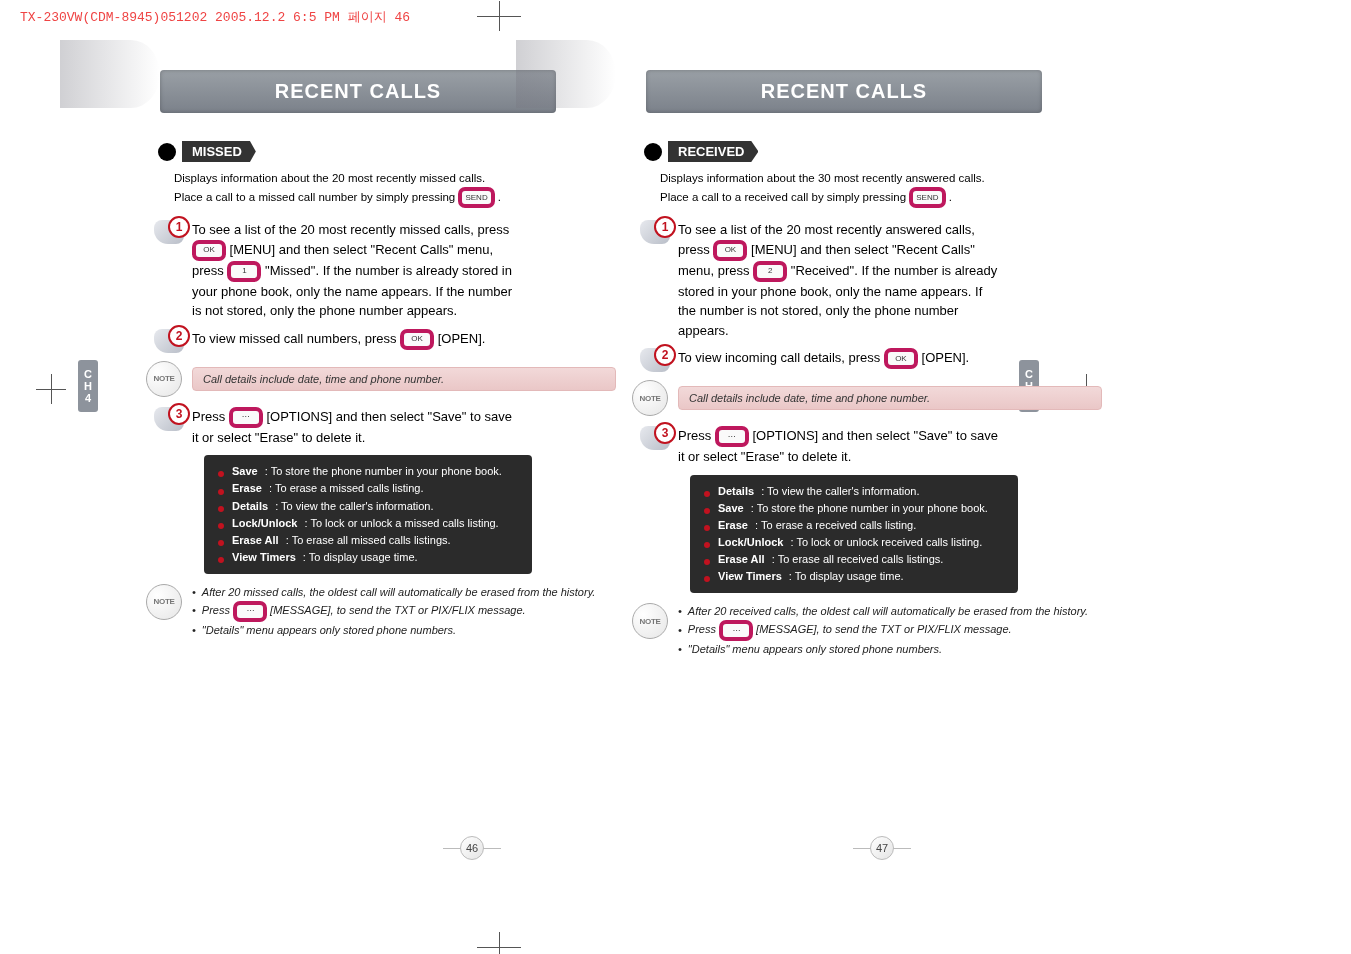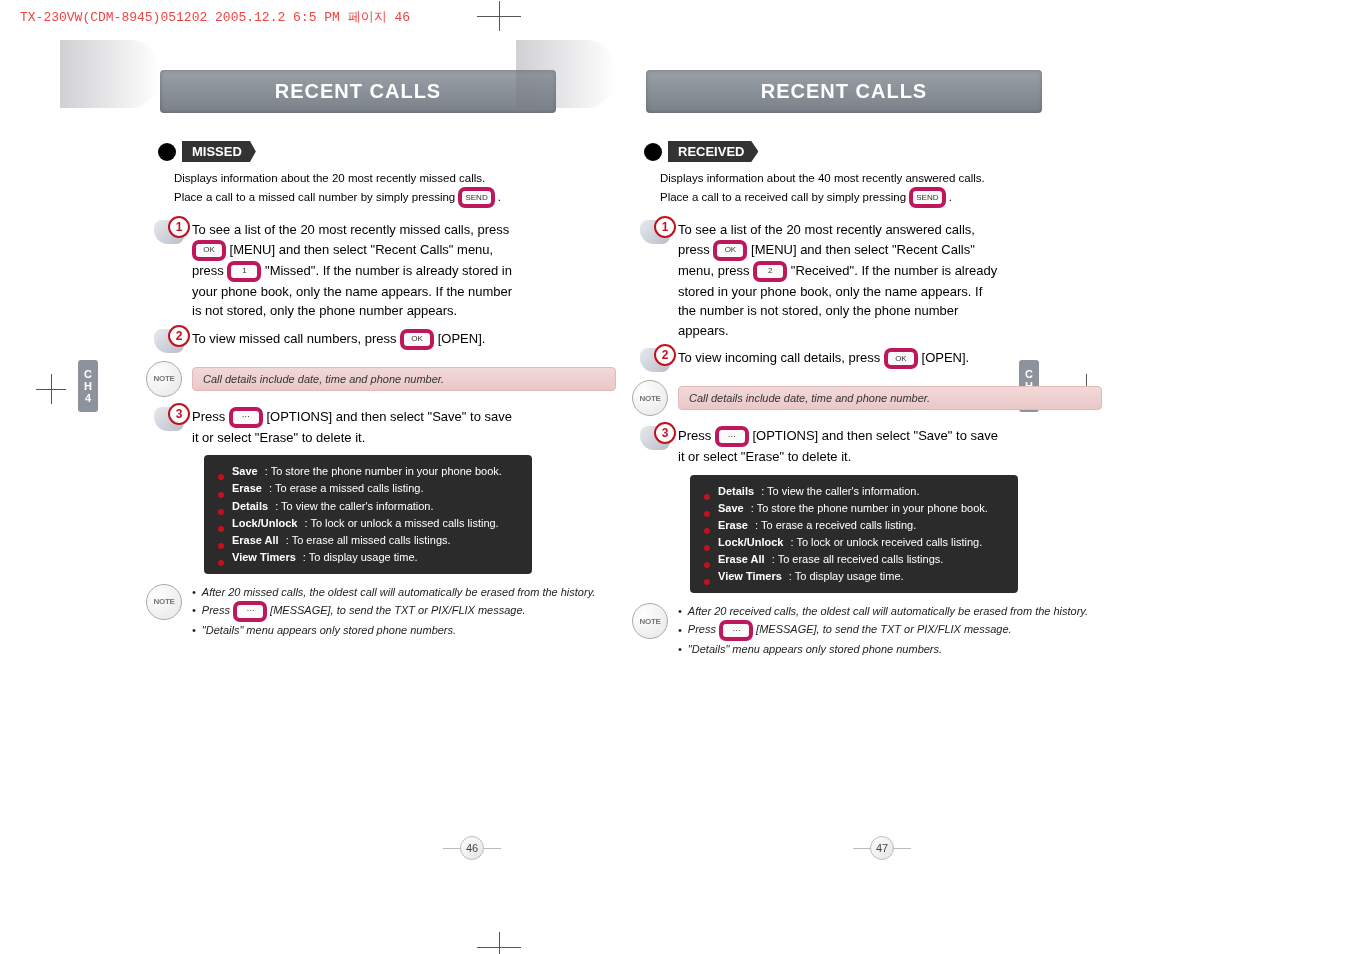--- a/index.html
+++ b/index.html
@@ -242,21 +242,21 @@
   .options-box {
     background: #2b2b2b;
     color: #fff;
     border-radius: 4px;
     padding: 8px 14px;
     font-size: 11px;
     line-height: 1.55;
     margin: 8px 0 10px 34px;
     width: 300px;
   }
-  .opt-row { display: flex; align-items: flex-end; }
+  .opt-row { display: flex; align-items: center; }
   .opt-dot {
     width: 6px;
     height: 6px;
     border-radius: 50%;
     background: #c1121f;
     margin: 5px 8px 0 0;
     flex: 0 0 6px;
   }
   .opt-row b { margin-right: 4px; }
 
@@ -415,21 +415,21 @@
   <div class="page right">
     <div class="title-stripe"></div>
     <div class="title-banner">RECENT CALLS</div>
 
     <div class="section-label">
       <span class="dot"></span>
       <span class="pill">RECEIVED</span>
     </div>
 
     <div class="intro">
-      <span>Displays information about the 40 most recently answered calls.</span><br>
+      <span>Displays information about the 30 most recently answered calls.</span><br>
       <span>Place a call to a received call by simply pressing </span><span class="key">SEND</span><span> .</span>
     </div>
 
     <div class="step">
       <div class="badge">
           <div class="num">1</div>
         </div>
       <div class="step-text">
         <span>To see a list of the 20 most recently answered calls, press </span><span class="key">OK</span><span> [MENU] and then select "Recent Calls" menu, press </span><span class="key">2</span><span> "Received". If the number is already stored in your phone book, only the name appears. If the number is not stored, only the phone number appears.</span>
       </div>

